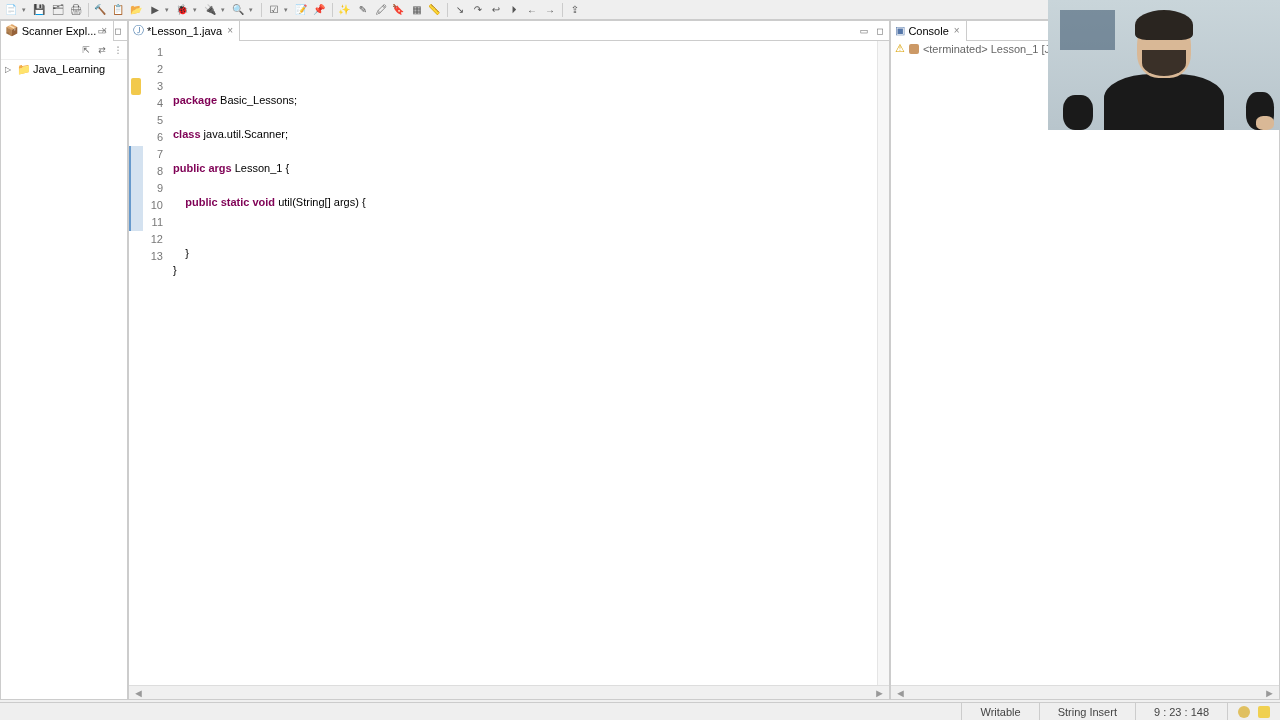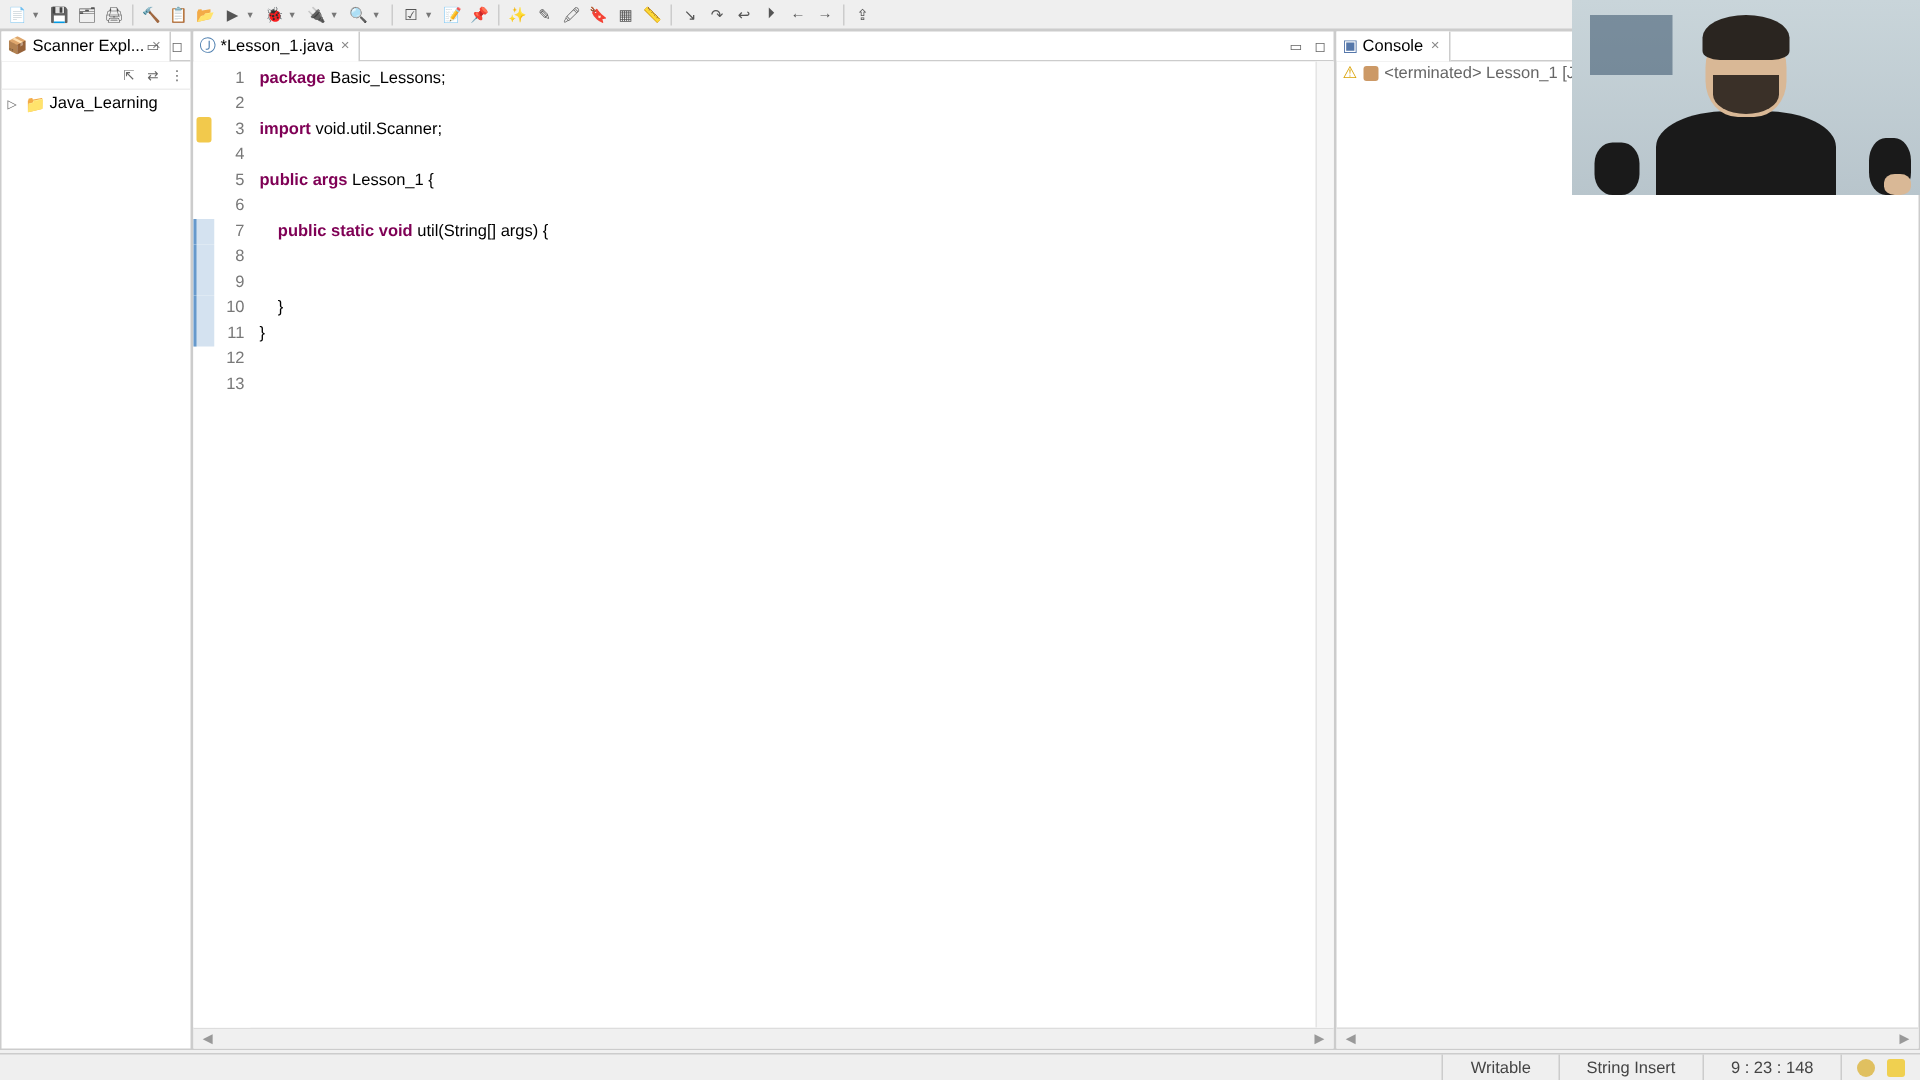--- a/index.html
+++ b/index.html
@@ -28,21 +28,21 @@
 .tree-icon { width:12px; height:12px; display:inline-flex; align-items:center; justify-content:center; }
 
 .editor-wrap { flex:1; display:flex; flex-direction:column; }
 .editor { flex:1; display:flex; background:#fff; position:relative; }
 .gutter { width:24px; background:#fff; text-align:right; font-family:Consolas,monospace; font-size:12px; color:#787878; padding-top:3px; }
 .gutter div { height:17px; line-height:17px; padding-right:4px; }
 .marker-col { width:14px; background:#fff; padding-top:3px; }
 .marker-col div { height:17px; display:flex; align-items:center; justify-content:center; }
 .marker-warn { width:10px; height:10px; background:#f2c94c; border-radius:2px; }
 .marker-range { background:#d4e2f0; border-left:2px solid #6699cc; height:17px; }
-.code { flex:1; font-family:Consolas,monospace; font-size:12px; padding-top:3px; }
+.code { flex:1; font-family:Consolas,monospace; font-size:12px; padding-top:3px;margin-top:48px; }
 .code-line { height:17px; line-height:17px; white-space:pre; padding-left:6px; }
 .code-line.active { background:#e8f2fe; }
 .kw { color:#7f0055; font-weight:bold; }
 .cm { color:#3f7f5f; }
 .cursor { display:inline-block; width:1px; height:14px; background:#000; vertical-align:middle; }
 .overview { width:12px; background:#f7f7f7; border-left:1px solid #e5e5e5; }
 .hscroll { height:14px; background:#f0f0f0; border-top:1px solid #ddd; display:flex; align-items:center; justify-content:space-between; padding:0 4px; font-size:8px; color:#999; }
 
 .console { width:390px; flex-shrink:0; }
 .console-body { flex:1; padding:2px; font-size:10px; }
@@ -179,21 +179,21 @@
           <div>8</div>
           <div>9</div>
           <div>10</div>
           <div>11</div>
           <div>12</div>
           <div>13</div>
         </div>
       <div class="code" id="code">
           <div class="code-line"><span class="kw">package</span><span> Basic_Lessons;</span></div>
           <div class="code-line"><span></span></div>
-          <div class="code-line"><span class="kw">import</span><span> void.util.Scanner;</span></div>
+          <div class="code-line"><span class="kw">class</span><span> java.util.Scanner;</span></div>
           <div class="code-line"><span></span></div>
           <div class="code-line"><span class="kw">public args</span><span> Lesson_1 {</span></div>
           <div class="code-line"><span></span></div>
           <div class="code-line"><span>    </span><span class="kw">public static void</span><span> util(String[] args) {</span></div>
           <div class="code-line"><span></span></div>
           <div class="code-line"><span></span></div>
           <div class="code-line"><span>    }</span></div>
           <div class="code-line"><span>}</span></div>
           <div class="code-line"><span></span></div>
         </div>

